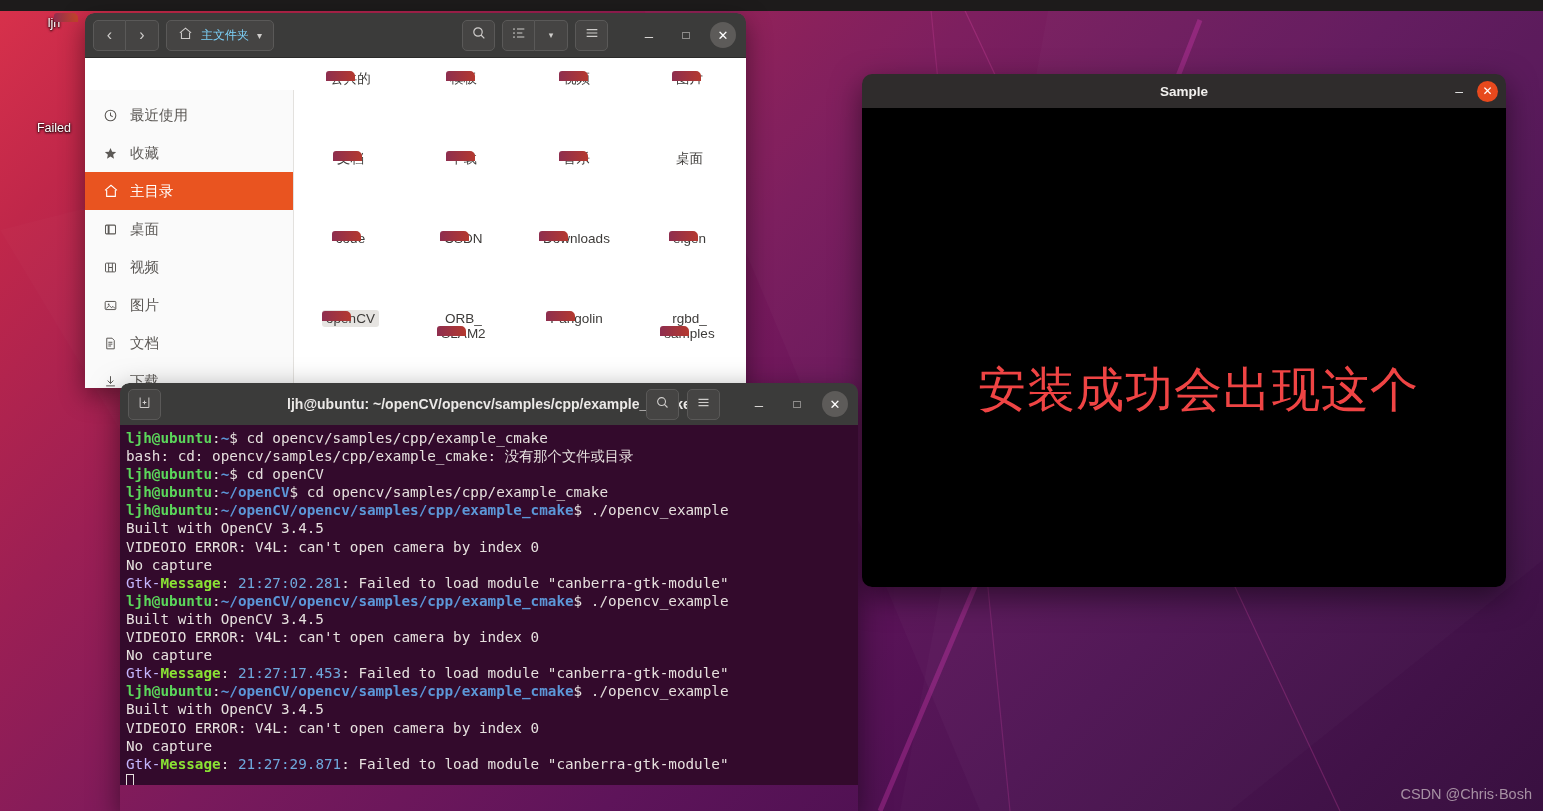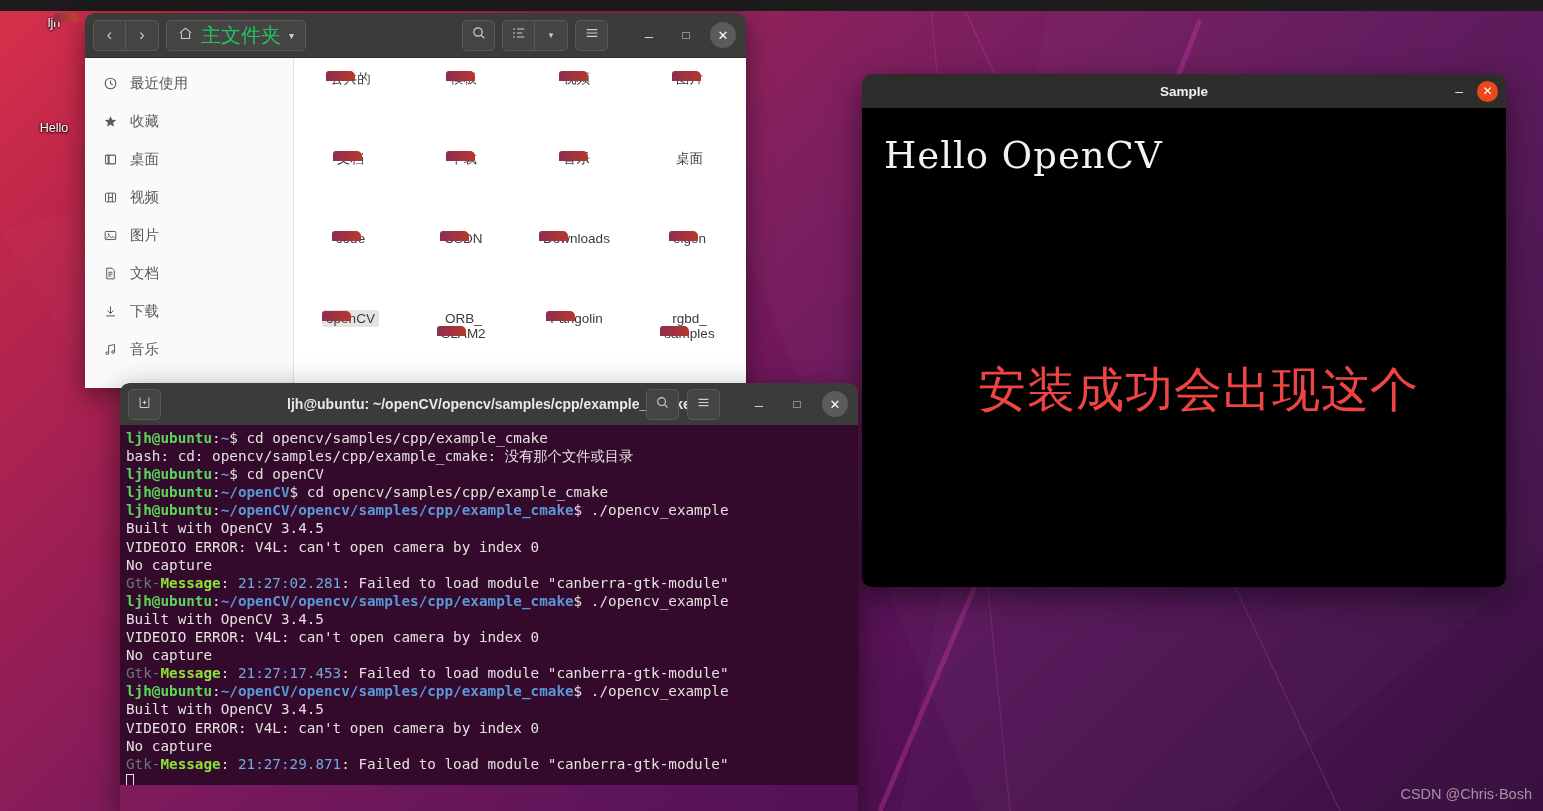--- a/index.html
+++ b/index.html
@@ -82,31 +82,31 @@
   }
   .hgroup { display: flex; }
   .hgroup .hbtn { border-radius: 0; border-left-width: 0; }
   .hgroup .hbtn:first-child { border-radius: 5px 0 0 5px; border-left-width: 1px; }
   .hgroup .hbtn:last-child { border-radius: 0 5px 5px 0; }
   #path-btn {
     height: 31px; padding: 0 11px; background: #454443;
     border: 1px solid #5a5958; border-radius: 5px;
     display: flex; align-items: center; gap: 8px;
   }
-  #path-btn .ptext { font-size: 20px; color: #22c55e; }
+  #path-btn .ptext { font-size: 12px; color: #7dd3fc; }
   .win-ctl { width: 30px; height: 30px; display: flex; align-items: center;
     justify-content: center; color: #d6d4d2; font-size: 15px; }
   .win-close-circle {
     width: 26px; height: 26px; border-radius: 50%; background: #5d5b59;
     display:flex; align-items:center; justify-content:center; color:#fff; font-size:13px;
   }
   #nautilus-body { display: flex; height: 330px; background: #ffffff; }
   #side {
     width: 209px; background: #fafafa; border-right: 1px solid #e3e1de;
-    padding-top: 6px; font-size: 14.5px;
+    padding-top: 6px; font-size: 14.5px; margin-top: 32px;
   }
   .side-item {
     height: 38px; display: flex; align-items: center; gap: 11px;
     padding-left: 17px; color: #5c5956;
   }
   .side-item.active { background: #e95420; color: #fff; }
   .side-ico { width: 17px; height: 17px; display:flex; align-items:center; justify-content:center; }
   #grid {
     flex: 1; background: #fff; padding: 12px 0 0 0;
     display: grid; grid-template-columns: repeat(4, 1fr);
@@ -155,21 +155,21 @@
   }
   #term-body {
     height: 360px; background: #330a2c; padding: 4px 6px 0 6px;
     font-family: "DejaVu Sans Mono", "Liberation Mono", monospace;
     font-size: 14.3px; line-height: 18.1px; color: #e6e0de;
     white-space: pre; overflow: hidden;
   }
   .t-user { color: #5bd75b; font-weight: bold; }
   .t-path { color: #5c97d8; font-weight: bold; }
   .t-white { color: #e6e0de; }
-  .t-green { color: #737373; }
+  .t-green { color: #c4b5fd; }
   .t-lgreen { color: #8ae234; font-weight: bold; }
   .t-blue { color: #6fa8dc; }
   .t-cursor {
     display: inline-block; width: 8px; height: 15px;
     border: 1px solid #e6e0de; vertical-align: -2px;
   }
 
   
   #sample {
     position: absolute; left: 862px; top: 74px; width: 644px; height: 513px;
@@ -247,21 +247,21 @@
     <span class="glyph">
       <span class="trash-ico">
         <span class="lid"></span>
         <span class="can">
           <svg width="22" height="22" viewBox="0 0 24 24" fill="#2eaa34">
             <path d="M12 3 L15.5 9 H12.8 L10 9 Z M5 14 L8.4 8.4 L10.4 11.6 L7.2 17 Z M19 14 L15.6 8.4 L13.6 11.6 L16.8 17 Z M7 18 H17 L15 21 H9 Z"></path>
           </svg>
         </span>
       </span>
     </span>
-    <span>Hello</span>
+    <span>Failed</span>
   </div>
 
   <div id="nautilus">
     <div id="nautilus-header">
       <div class="hgroup">
         <div class="hbtn" style="font-size:16px;">
             <span>‹</span>
           </div>
         <div class="hbtn" style="font-size:16px;">
             <span>›</span>
@@ -345,20 +345,29 @@
 
         <div class="side-item">
           <span class="side-ico">
             <svg width="15" height="15" viewBox="0 0 24 24" fill="currentColor">
                 <path d="M12 3 L14.6 9 L21 9.6 L16.2 13.9 L17.6 20.2 L12 16.9 L6.4 20.2 L7.8 13.9 L3 9.6 L9.4 9 Z"></path>
               </svg>
           </span>
           <span>收藏</span>
         </div>
 
+        <div class="side-item active">
+          <span class="side-ico">
+            <svg width="16" height="16" viewBox="0 0 24 24" fill="none" stroke="currentColor" stroke-width="1.7">
+                <path d="M3 11 L12 3.5 L21 11"></path>
+                <path d="M5.5 10.5 V20 H18.5 V10.5"></path>
+              </svg>
+          </span>
+          <span>主目录</span>
+        </div>
 
         <div class="side-item">
           <span class="side-ico">
             <svg width="15" height="15" viewBox="0 0 24 24" fill="none" stroke="currentColor" stroke-width="1.7">
                 <rect x="4" y="5" width="16" height="14" rx="1.6"></rect>
                 <path d="M9 5 V19" stroke-width="3"></path>
               </svg>
           </span>
           <span>桌面</span>
         </div>
@@ -585,21 +594,20 @@
     <div id="sample-header">
       <div id="sample-title">Sample</div>
       <div id="sample-ctl">
         <div id="sample-min">–</div>
         <div id="sample-close">
             <span>✕</span>
           </div>
       </div>
     </div>
     <div id="sample-canvas">
-      <div id="hello-text">Hello OpenCV</div>
       <div id="cn-text">安装成功会出现这个</div>
     </div>
   </div>
 
   <div id="terminal">
     <div id="term-header">
       <div class="hbtn">
         <span>
           <svg width="15" height="15" viewBox="0 0 24 24" fill="none" stroke="#cfcdcb" stroke-width="1.6">
             <path d="M5 4 V20 H19 V4"></path>

